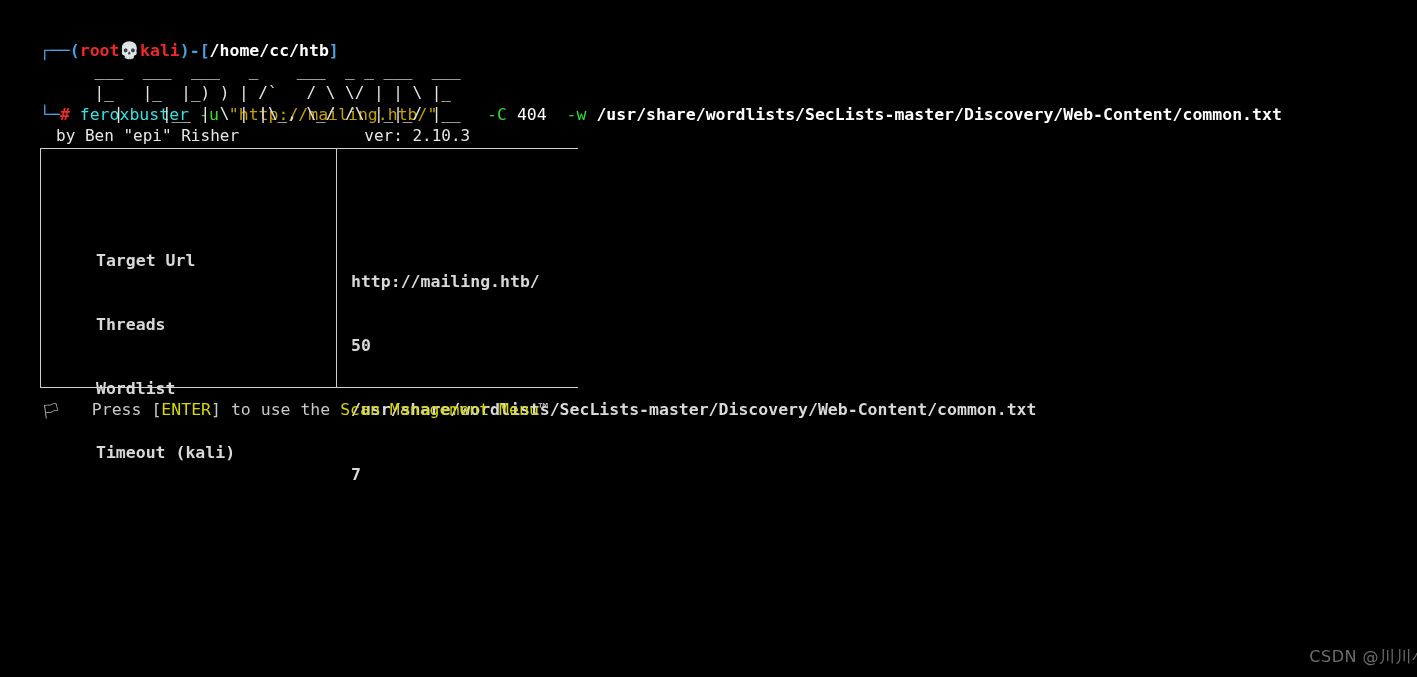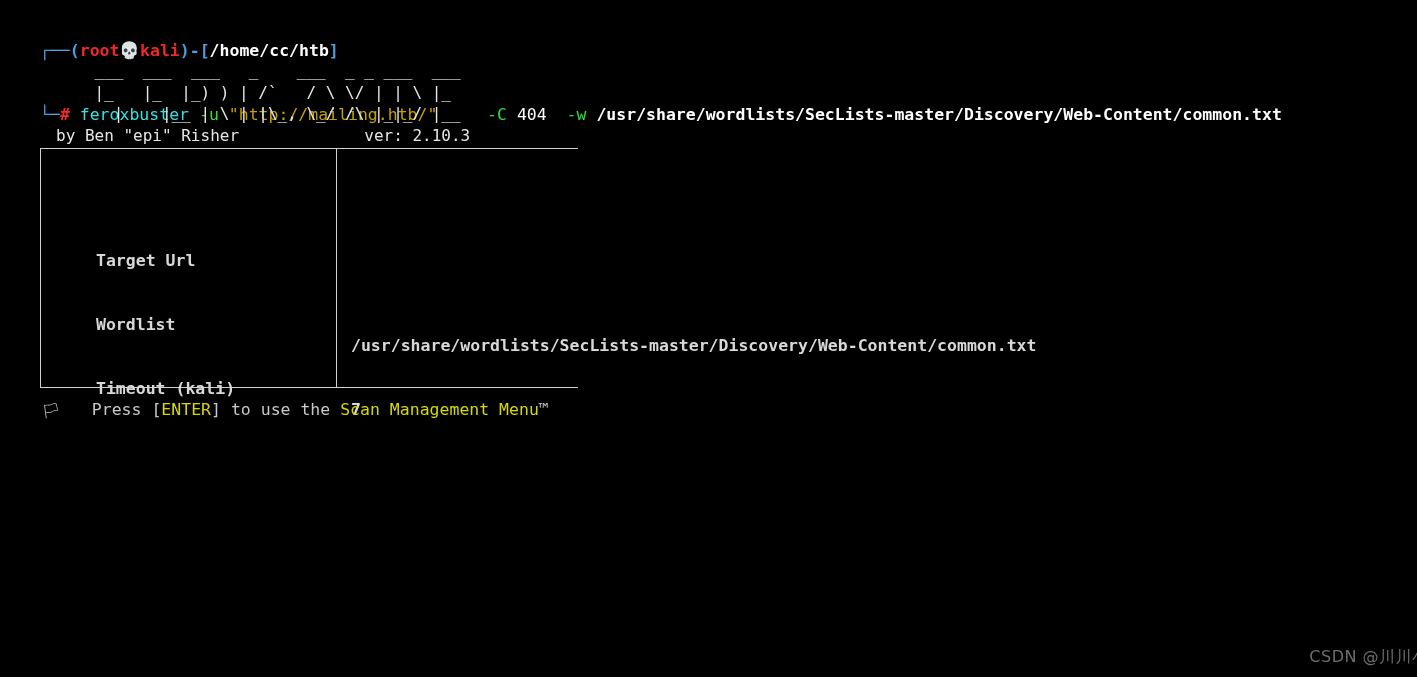--- a/index.html
+++ b/index.html
@@ -193,20 +193,25 @@
   
   <div class="cfgbox">
     <div class="cfg-top"></div>
     <div class="cfg-left"></div>
     <div class="cfg-sep"></div>
     <div class="cfg-bot"></div>
     <div class="cfg-rows">
 
       <div class="cfg-row">
         <span class="cfg-key">Target Url</span>
+        <span class="cfg-val">http://mailing.htb/</span>
+      </div>
+      <div class="cfg-row">
+        <span class="cfg-key">Threads</span>
+        <span class="cfg-val">50</span>
       </div>
       <div class="cfg-row">
         <span class="cfg-key">Wordlist</span>
         <span class="cfg-val">/usr/share/wordlists/SecLists-master/Discovery/Web-Content/common.txt</span>
       </div>
       <div class="cfg-row">
         <span class="cfg-key">Timeout (kali)</span>
         <span class="cfg-val">7</span>
       </div>
       

